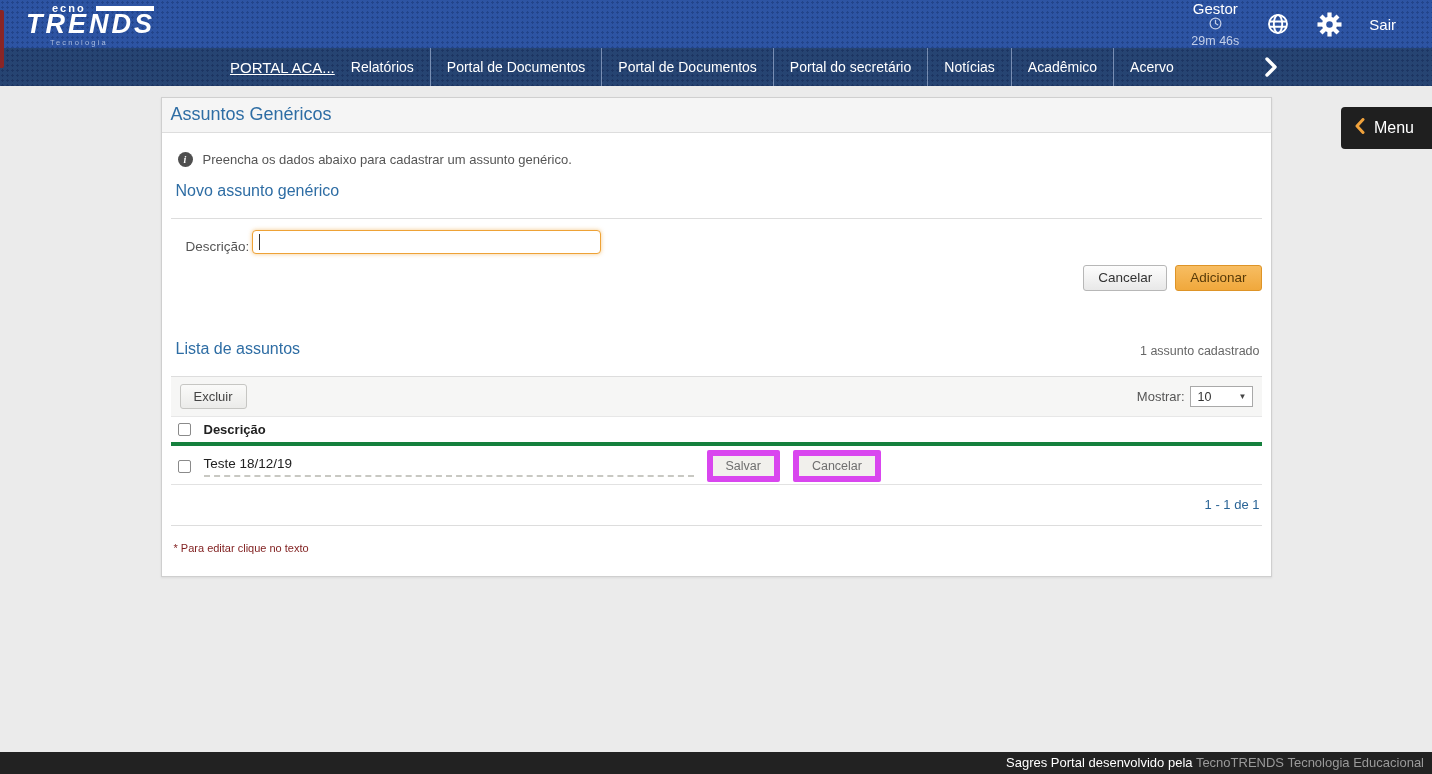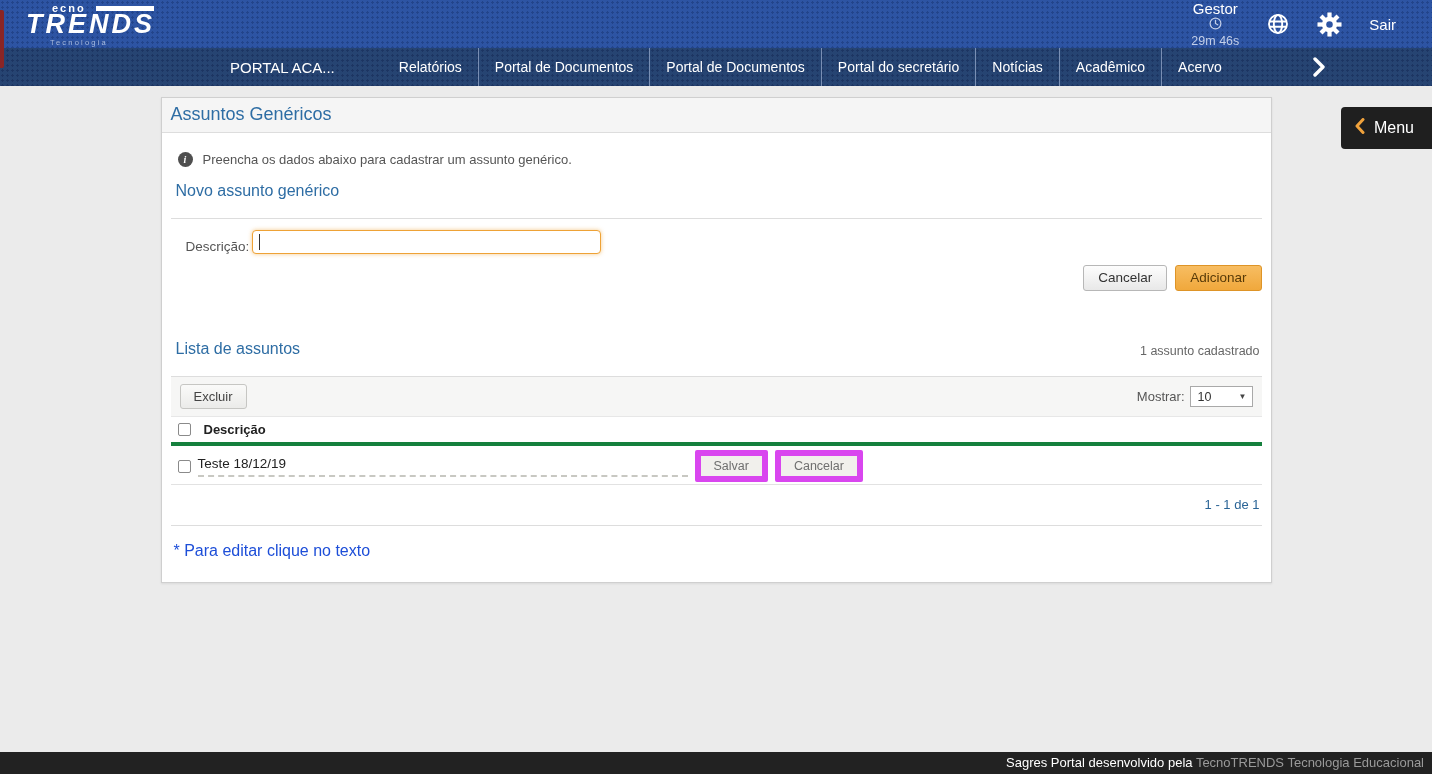--- a/index.html
+++ b/index.html
@@ -45,21 +45,21 @@
 
   
   .navbar {
     height:38px; background-color:#264472;
     background-image:radial-gradient(rgba(5,20,60,0.30) 1px, transparent 1.2px);
     background-size:5px 5px;
     display:flex; align-items:stretch; padding-left:230px; color:#fff;
     position:relative; z-index:3;
   }
   .portal-name {
-    font-size:15px; display:flex; align-items:center; margin-right:48px; cursor:pointer;
+    font-size:15px; display:flex; align-items:center; cursor:pointer;text-decoration:underline;
   }
   .nav-items { display:flex; align-items:stretch; }
   .nav-item {
     font-size:14px; display:flex; align-items:center; padding:0 16px;
     cursor:pointer; white-space:nowrap; color:#fff; text-decoration:none;
   }
   .nav-item + .nav-item { border-left:1px solid rgba(190,205,235,0.55); }
   .nav-more { display:flex; align-items:center; margin-left:74px; cursor:pointer; }
 
   
@@ -139,34 +139,34 @@
   .table-header {
     display:flex; align-items:center; gap:13px; padding:5px 0 5px 7px;
     border-bottom:4px solid #15803d;
   }
   .col-header { font-weight:bold; font-size:13px; color:#222; }
   .cb {
     width:13px; height:13px; background:#fff; border:1px solid #8a8a8a;
     border-radius:2px; display:inline-block; cursor:pointer; flex:none;
   }
   .table-row {
-    display:flex; align-items:center; gap:7px; padding:4px 0 2px 7px;
+    display:flex; align-items:center; gap:13px; padding:4px 0 2px 7px;
     border-bottom:1px solid #e2e2e2;
   }
   .row-desc {
     width:490px; font-size:13.5px; color:#222; padding-bottom:4px;
     border-bottom:2px dashed #c8c8c2; cursor:pointer;
   }
   .btn-flat {
     background:#f1f0ec; border:6px solid #d946ef; color:#6f6f6f;
     font-size:12.5px; padding:3px 13px; border-radius:2px; cursor:pointer; font-family:inherit;
   }
   .pagination-row { text-align:right; padding:10px 2px 12px 0; border-bottom:1px solid #ddd; }
   .pagination-text { color:#2a6496; font-size:13px; cursor:pointer; }
-  .footnote { color:#1d4ed8; font-size:16px; padding:16px 0 8px 3px; }
+  .footnote { color:#7f1d1d; font-size:11px; padding:16px 0 8px 3px; }
 
   
   .footer {
     position:absolute; left:0; bottom:0; width:100%; height:22px; background:#222;
     color:#fff; font-size:13px; line-height:22px; text-align:right; padding-right:8px; z-index:6;
   }
   .footer-link { color:#9a9a9a; cursor:pointer; }
 </style>
 </head>
 <body>

